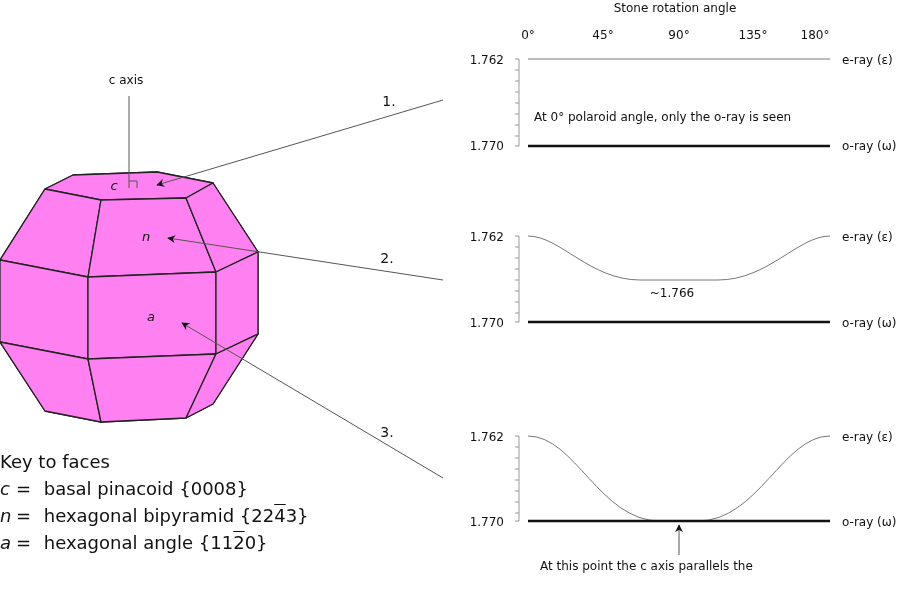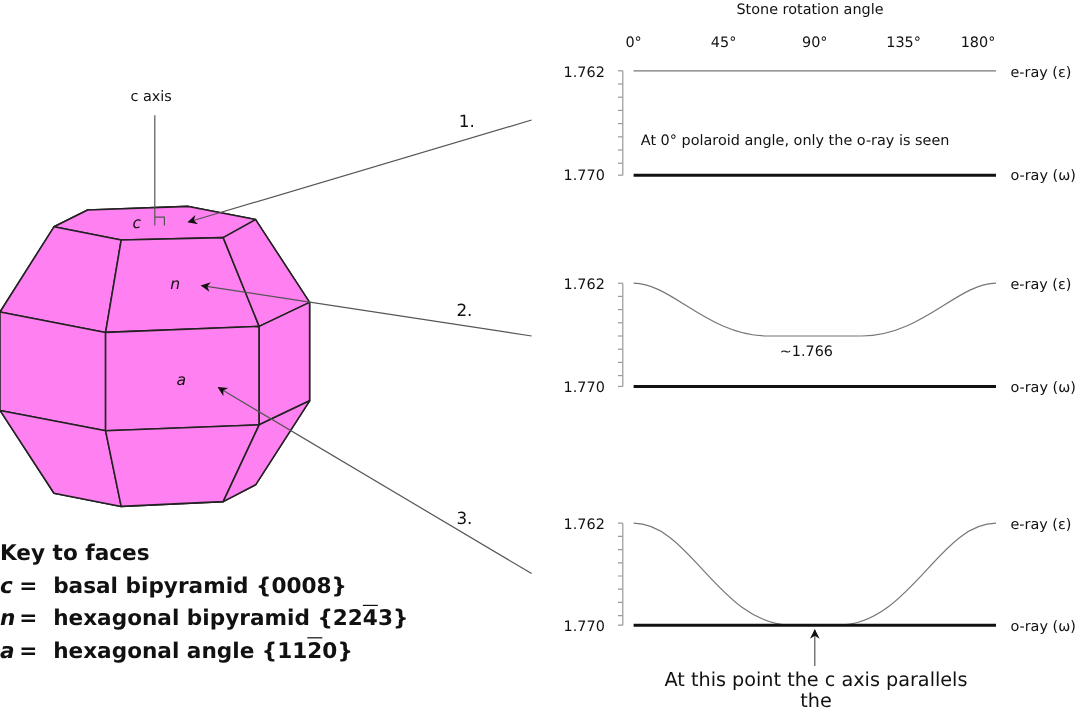--- a/index.html
+++ b/index.html
@@ -4,27 +4,27 @@
 <style>
   html, body { margin: 0; padding: 0; background: #ffffff; }
   body { width: 900px; height: 596px; position: relative; overflow: hidden;
          font-family: "DejaVu Sans", sans-serif; color: #111; }
   svg { position: absolute; left: 0; top: 0; }
   .lbl { font-family: "DejaVu Sans", sans-serif; fill: #111; }
   .axis-title { font-size: 12px; }
   .tick { font-size: 12px; }
   .num { font-size: 14px; }
   .italic { font-style: italic; }
-  .key { position: absolute; left: 0; top: 448px; font-size: 18px; line-height: 27px; font-weight: bold; }
+  .key { position: absolute; left: 0; top: 448px; font-size: 18px; line-height: 27px; }
   .key .row { white-space: nowrap; }
   .key .sym { font-style: italic; display: inline-block; width: 16px; }
   .key .eq { display: inline-block; width: 22px; }
   .over { text-decoration: overline; }
-  .caption { position: absolute; left: 540px; top: 558px; width: 280px; text-align: center;
-             font-size: 16px; line-height: 17px; }
+  .caption { position: absolute; left: 540px; top: 558px; width: 280px; 
+             font-size: 12px; line-height: 17px; }
 </style>
 </head>
 <body>
 
 <svg width="900" height="596" viewBox="0 0 900 596">
   <defs>
     <marker id="arrowhead" viewBox="0 0 10 10" refX="9" refY="5" markerWidth="10" markerHeight="8" orient="auto-start-reverse" markerUnits="userSpaceOnUse">
       <path d="M0,0 L10,5 L0,10 L3,5 z" fill="#111"></path>
     </marker>
   </defs>
@@ -142,21 +142,21 @@
 </svg>
 
 <div class="caption">
   <div>At this point the c axis parallels the</div>
 </div>
 
 <div class="key">
   <div class="row">Key to faces</div>
   <div class="row">
     <span class="sym">c</span><span class="eq">=</span>
-    <span>basal bipyramid</span>
+    <span>basal pinacoid</span>
     <span><span>{0008}</span><span class="over"></span><span></span></span>
   </div>
   <div class="row">
     <span class="sym">n</span><span class="eq">=</span>
     <span>hexagonal bipyramid</span>
     <span><span>{22</span><span class="over">4</span><span>3}</span></span>
   </div>
   <div class="row">
     <span class="sym">a</span><span class="eq">=</span>
     <span>hexagonal angle</span>

